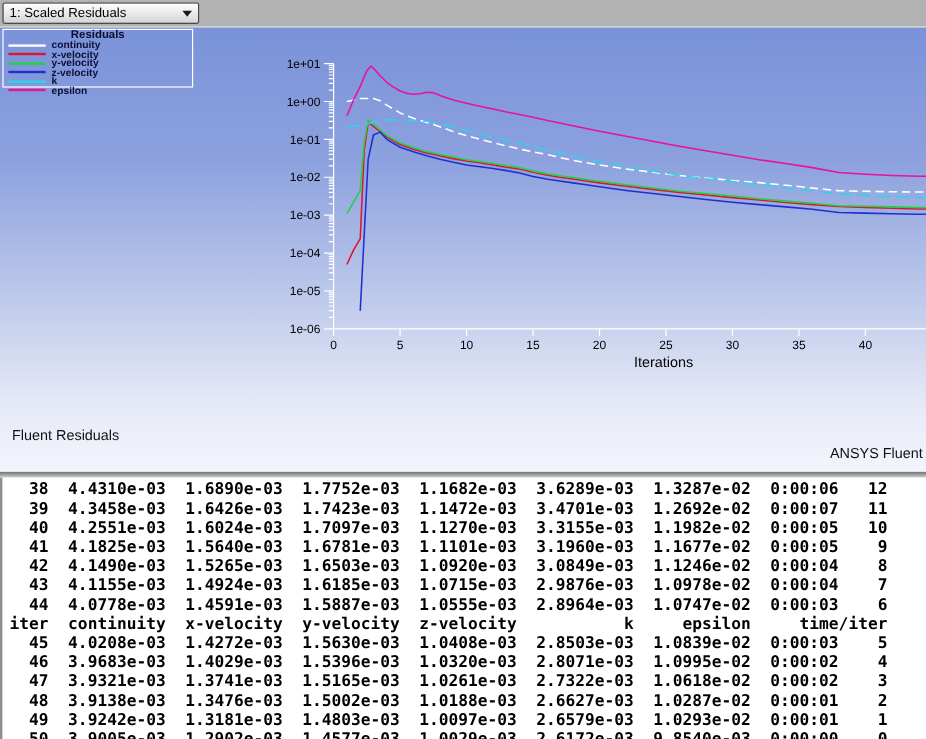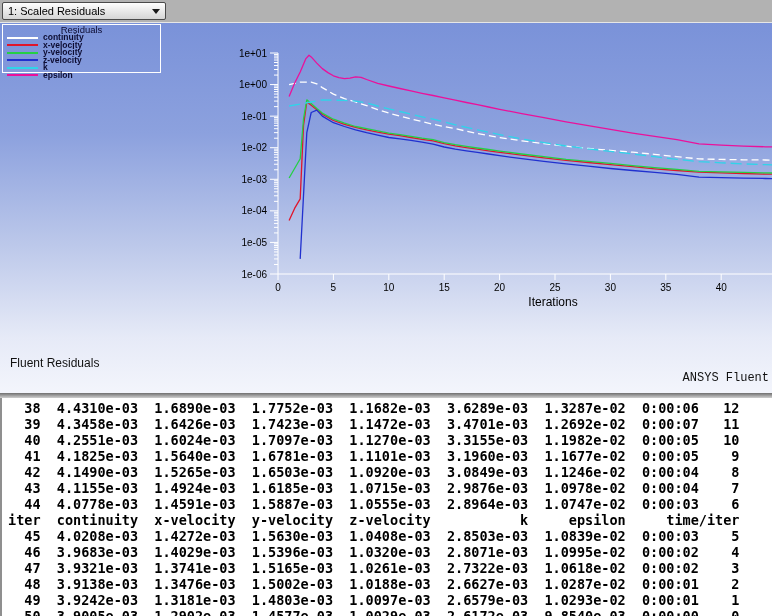--- a/index.html
+++ b/index.html
@@ -32,31 +32,31 @@
   
   .graphics{
     position:relative;flex:0 0 370px;height:370px;overflow:hidden;
     background:linear-gradient(180deg,#7a92d9 0%,#8ca1de 30%,#bcc8ea 60%,#e6eaf7 85%,#f3f5fc 100%);
   }
   .legend{
     position:absolute;left:2px;top:1px;width:157px;height:46px;
     border:1px solid #ffffff;padding-top:1px;box-sizing:content-box;z-index:2;
   }
   .legend-title{
-    text-align:center;font-size:9.5px;font-weight:normal;color:#0d0d33;line-height:8px;
+    text-align:center;font-size:9.5px;font-weight:bold;color:#0d0d33;line-height:8px;
   }
   .legend-row{display:flex;align-items:center;height:7.5px;}
   .legend-swatch{width:31px;height:2px;margin-left:4px;flex:0 0 auto;}
   .legend-label{
     font-size:8.5px;font-weight:bold;color:#0d0d33;margin-left:5px;
     line-height:7px;white-space:nowrap;
   }
   svg.chart{position:absolute;left:0;top:0;width:772px;height:370px;z-index:1;}
   .plot-title{position:absolute;left:10px;top:333px;font-size:12px;color:#111;}
-  .brand{position:absolute;right:3px;top:348px;font-size:12px;color:#111;font-family:Liberation Mono, monospace;}
+  .brand{position:absolute;right:3px;top:348px;font-size:12px;color:#111;}
 
   
   .splitter{flex:0 0 5px;height:5px;background:linear-gradient(#6f6f6f,#cfcfcf);}
   .console{
     flex:1 1 auto;background:#ffffff;overflow:hidden;
     border-left:2px solid #8f8f8f;
   }
   .console pre{
     margin:0;padding:2px 0 0 6px;
     font-family:"DejaVu Sans Mono","Liberation Mono",monospace;

